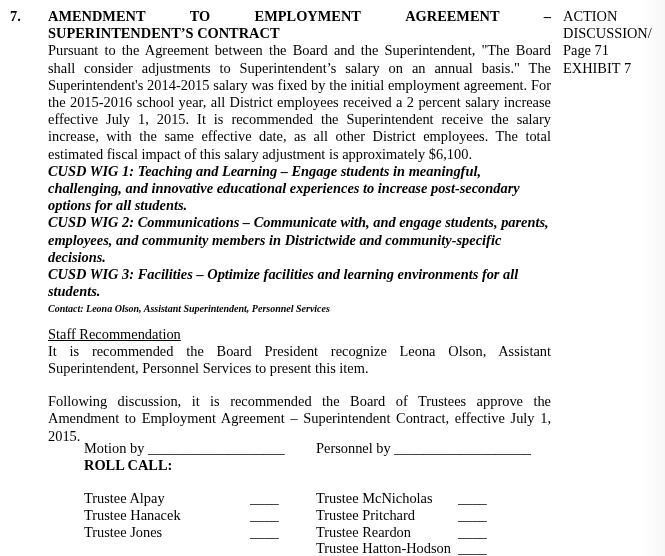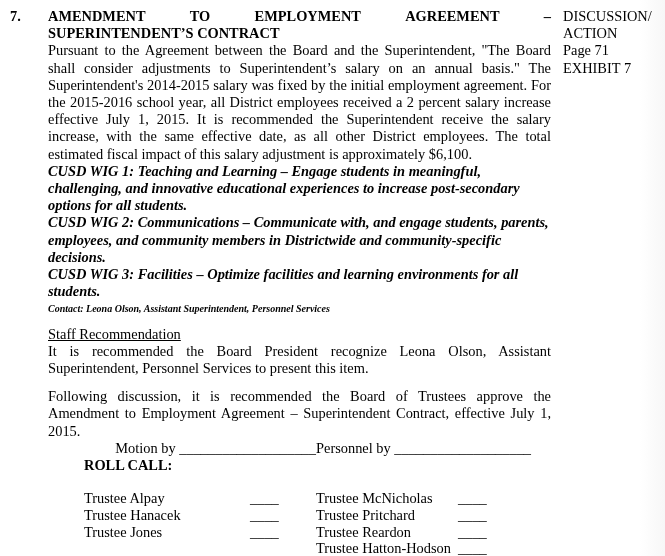--- a/index.html
+++ b/index.html
@@ -62,35 +62,34 @@
     .contact {
       font-weight: bold;
       font-style: italic;
       font-size: 10px;
     }
     .section-title {
       text-decoration: underline;
       margin-top: 8px;
     }
     .para2 {
-      margin-top: 11px;
+      margin-top: 16px;
     }
     .bold { font-weight: bold; }
 
     .motion-area {
       position: absolute;
       left: 84px;
       top: 440px;
       width: 470px;
       line-height: 16.8px;
     }
     .motion-row {
       display: flex;
       height: 17px;
-      text-align: right;
     }
     .motion-left { width: 232px; white-space: nowrap; }
     .motion-right { white-space: nowrap; }
     .roll-title { font-weight: bold; height: 17px; }
     .roll-grid {
       position: relative;
       height: 70px;
       margin-top: 16px;
     }
     .roll-col {
@@ -133,22 +132,22 @@
     <div class="wig">CUSD WIG 3: Facilities – Optimize facilities and learning environments for all students.</div>
     <div class="contact">Contact:  Leona Olson, Assistant Superintendent, Personnel Services</div>
 
     <div class="section-title">Staff Recommendation</div>
     <div class="justify">It is recommended the Board President recognize Leona Olson, Assistant Superintendent, Personnel Services to present this item.</div>
 
     <div class="justify para2">Following discussion, it is recommended the Board of Trustees approve the Amendment to Employment Agreement – Superintendent Contract, effective July 1, 2015.</div>
   </div>
 
   <div class="side">
+    <div>ACTION</div>
     <div>DISCUSSION/</div>
-    <div>ACTION</div>
     <div>Page 71</div>
     <div class="bold">EXHIBIT 7</div>
   </div>
 
   <div class="motion-area">
     <div class="motion-row">
       <span class="motion-left">Motion by ___________________</span>
       <span class="motion-right">Personnel by ___________________</span>
     </div>
     <div class="roll-title">ROLL CALL:</div>

